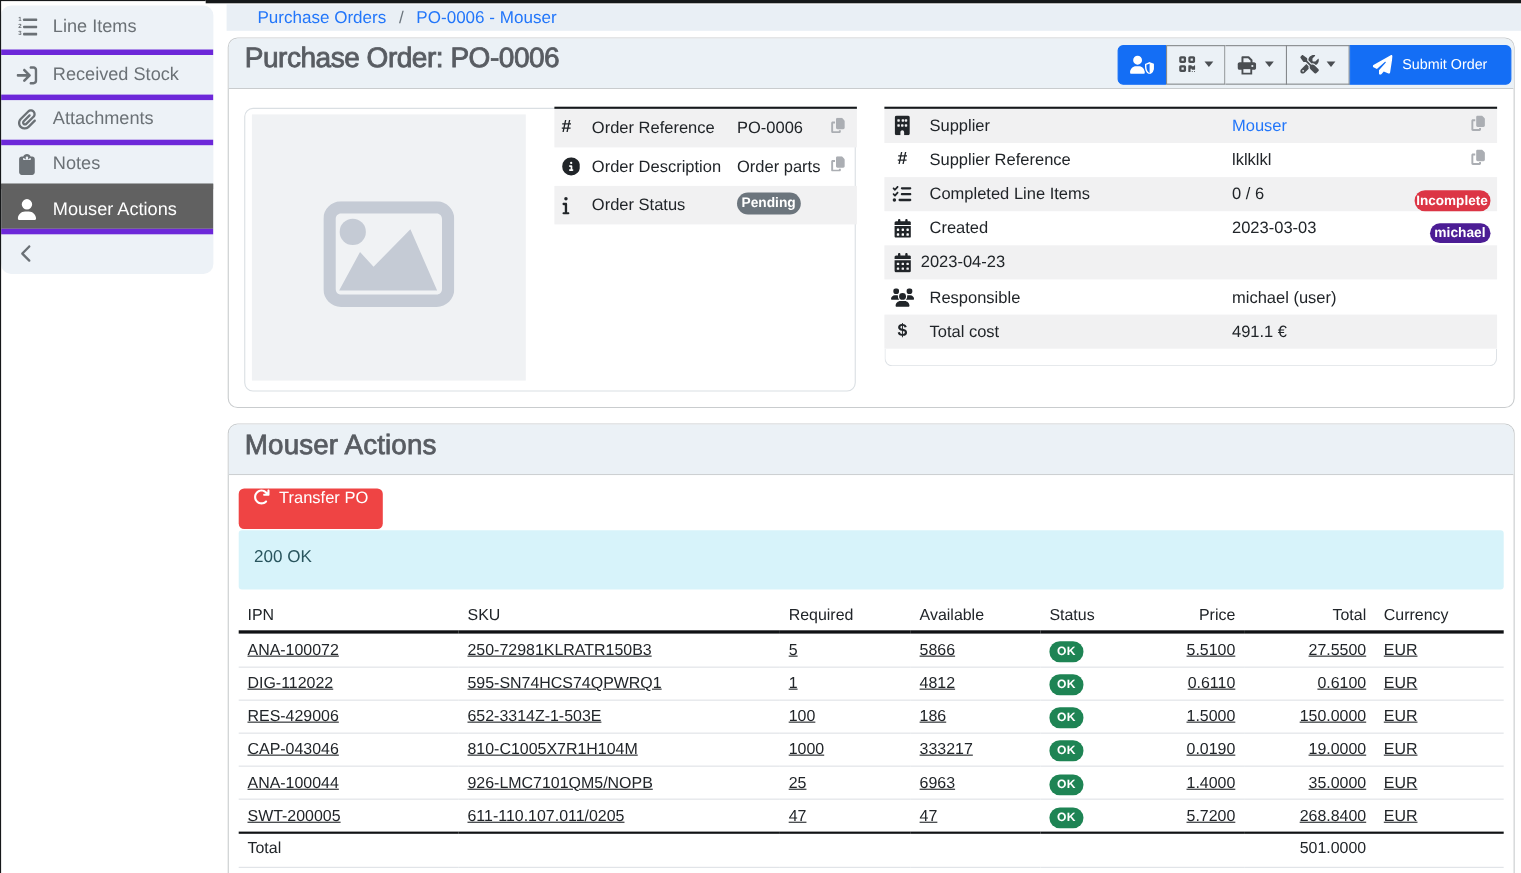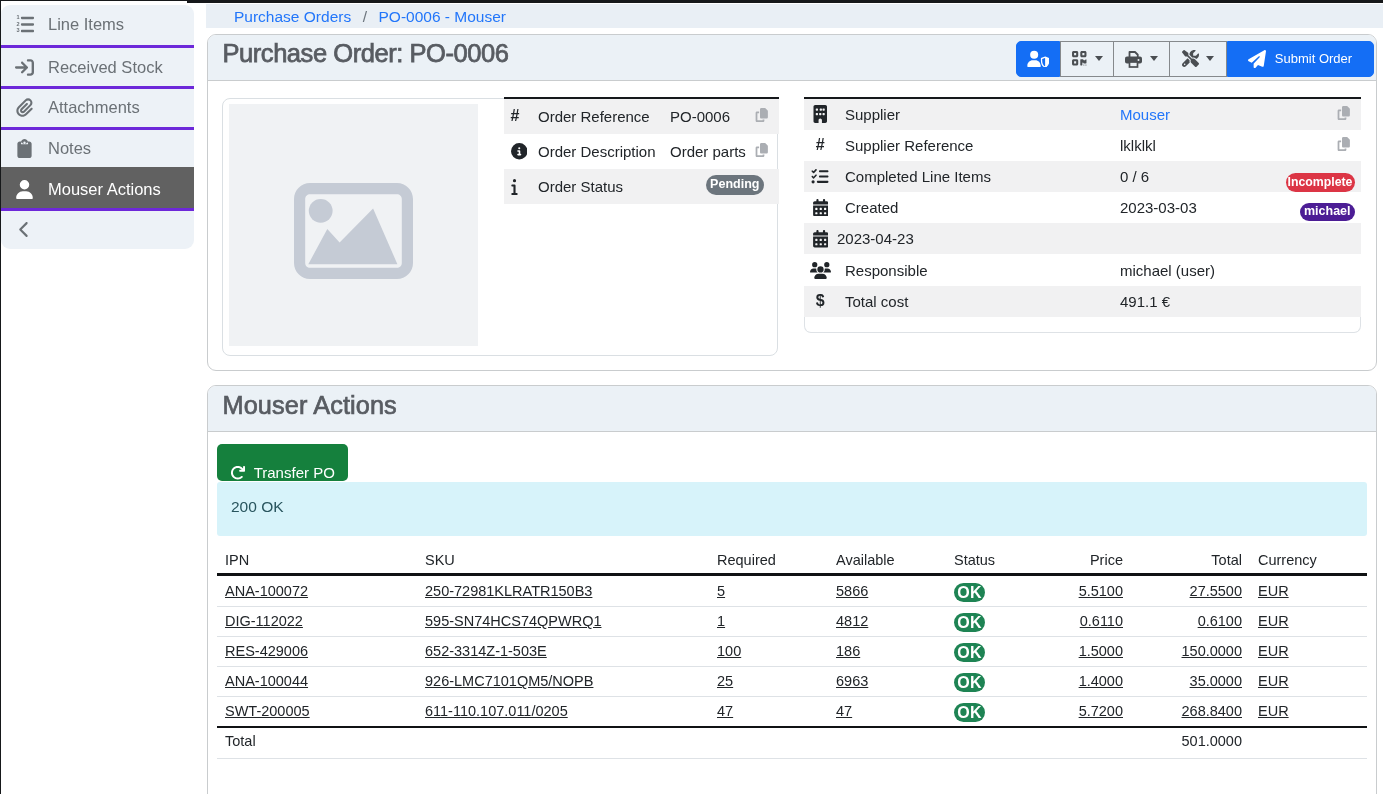--- a/index.html
+++ b/index.html
@@ -7,21 +7,21 @@
     font-family:"Liberation Sans", sans-serif; color:#212529; }
   .abs { position:absolute; }
   
   #topline { left:187px; top:0; width:1196px; height:2.5px; background:#16181a; }
   #topline2 { left:0; top:0; width:187px; height:1.3px; background:#16181a; }
   #leftline { left:0; top:0; width:1.2px; height:794px; background:#16181a; z-index:5; }
 
   
   #sidebar { left:1px; top:4.5px; width:193px; height:244.5px; background:#edf2f7;
     border-radius:9px; overflow:hidden; font-size:16.5px; color:#6b7176; }
-  .side-item { height:40.7px; display:flex; align-items:center; border-top:3px solid #6d28d9; }
+  .side-item { height:40.7px; display:flex; align-items:center; border-top:5px solid #6d28d9; }
   .side-item:first-child { border-top:none; }
   .side-icon { width:22px; margin-left:12px; display:flex; justify-content:center; align-items:center; }
   .side-label { margin-left:13px; }
   .side-sel { background:#616161; color:#fff; border-top-color:#616161; }
 
   
   #crumb { left:205.5px; top:3.5px; right:0; height:24.5px; background:#e9eff5;
     font-size:15.5px; line-height:25px; }
   #crumb a { color:#2276fa; text-decoration:none; }
   #crumb .sep { color:#6c757d; padding:0 11.5px; }
@@ -45,21 +45,21 @@
 
   
   #leftbox { left:222px; top:97.5px; width:556px; height:258px; border:1px solid #dadfe3; border-radius:8px; background:#fff; }
   #imgph { left:229px; top:104px; width:249px; height:241.5px; background:#f0f2f4; display:flex; align-items:center; justify-content:center; padding-top:12px; }
 
   .dtable { position:absolute; border-top:2.5px solid #15181b; font-size:15px; }
   .drow { display:flex; align-items:center; }
   .stripe { background:#f1f1f2; }
   .dicon { flex:none; display:flex; justify-content:center; align-items:center; }
   .badge { display:inline-block; color:#fff; font-weight:700; text-align:center;
-    border-radius:10.5px; font-size:12.5px;margin-left:36px; }
+    border-radius:10.5px; font-size:12.5px; }
 
   #minitable { left:504px; top:96.5px; width:274.5px; }
   #minitable .drow { height:35.2px; }
   #minitable .dicon { width:30px; justify-content:flex-start; padding-left:6.5px; }
   #minitable .dlabel { width:136px; padding-left:4px; }
 
   #rtable { left:803.5px; top:96.5px; width:557px; }
   #rtable .drow { height:31.2px; }
   #rtable .dicon { width:33.5px; }
   #rtable .dlabel { width:283px; padding-left:8px; }
@@ -67,39 +67,39 @@
   #rtable .dval { flex:1; }
   #rtable .dright { margin-right:6px; }
   #rtable .emptyrow { height:16px; border:1px solid #dee2e6; border-top:none; border-radius:0 0 7px 7px; }
 
   
   #card2 { left:207px; top:385px; width:1170px; height:420px; }
   #card2 .card-head { height:45.5px; }
   #card2 h2 { font-size:25.3px; font-weight:400; -webkit-text-stroke:0.7px #585c62; color:#585c62;
     line-height:39px; padding-left:14.5px; letter-spacing:0.1px; }
 
-  #transferbtn { left:217px; top:444px; width:131px; height:36.5px; background:#15803d; color:#fff;
-    border-radius:5px; font-size:15px; display:flex; align-items:flex-end; justify-content:center; }
+  #transferbtn { left:217px; top:444px; width:131px; height:36.5px; background:#ef4444; color:#fff;
+    border-radius:5px; font-size:15px; display:flex; align-items:flex-start; justify-content:center; }
   #alert { left:217px; top:481.5px; width:1150px; height:54px; background:#d7f3fa; border-radius:3px;
     color:#29555e; font-size:15.5px; line-height:49px; padding-left:14px; }
 
   
   #btable { left:217px; top:549px; width:1150px; border-collapse:collapse; table-layout:fixed;
     font-size:14.5px; }
   #btable th { font-weight:400; text-align:left; padding:3px 8px 5px; }
   #btable td { padding:0 8px; height:30.2px; }
   #btable thead tr { border-bottom:3px solid #101214; }
   #btable tbody tr { border-bottom:1px solid #dee2e6;text-decoration:underline; }
   #btable tbody tr:first-child td { height:31.5px; }
   #btable tbody tr.lastrow { border-bottom:2.5px solid #101214; }
   #btable .ra { text-align:right; }
   #btable tfoot td { height:32px; padding-bottom:5px; }
   #btable tfoot tr { border-bottom:1px solid #dee2e6; }
   .okbadge { display:inline-block; width:31px; height:19px; background:#1e8454; color:#fff;
-    border-radius:9.5px; font-size:16px; font-weight:700; text-align:center; line-height:19px;
+    border-radius:9.5px; font-size:11px; font-weight:700; text-align:center; line-height:19px;
     letter-spacing:0.3px; position:relative; top:1.5px; }
 </style>
 </head>
 <body>
 <div class="abs" id="topline"></div>
 <div class="abs" id="topline2"></div>
 <div class="abs" id="leftline"></div>
 
 <div class="abs" id="sidebar">
   <div class="side-item">
@@ -379,20 +379,30 @@
         <td>RES-429006</td>
         <td>652-3314Z-1-503E</td>
         <td>100</td>
         <td>186</td>
         <td><span class="okbadge">OK</span></td>
         <td class="ra">1.5000</td>
         <td class="ra">150.0000</td>
         <td>EUR</td>
       </tr>
     <tr>
+        <td>CAP-043046</td>
+        <td>810-C1005X7R1H104M</td>
+        <td>1000</td>
+        <td>333217</td>
+        <td><span class="okbadge">OK</span></td>
+        <td class="ra">0.0190</td>
+        <td class="ra">19.0000</td>
+        <td>EUR</td>
+      </tr>
+    <tr>
         <td>ANA-100044</td>
         <td>926-LMC7101QM5/NOPB</td>
         <td>25</td>
         <td>6963</td>
         <td><span class="okbadge">OK</span></td>
         <td class="ra">1.4000</td>
         <td class="ra">35.0000</td>
         <td>EUR</td>
       </tr>
     <tr class="lastrow">

